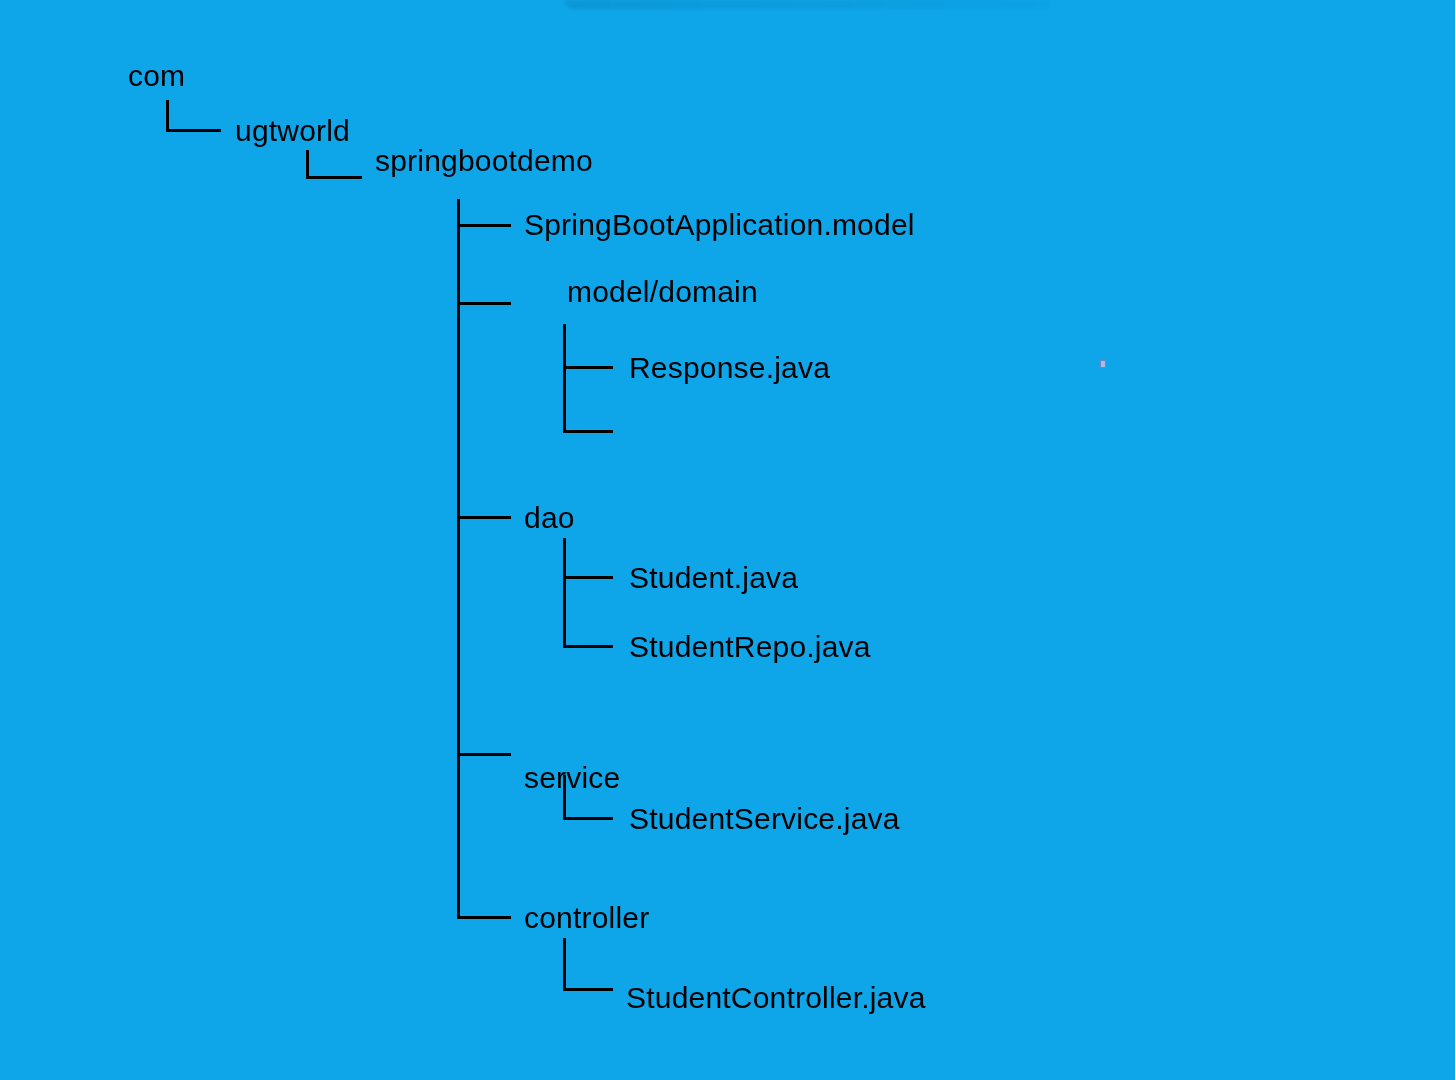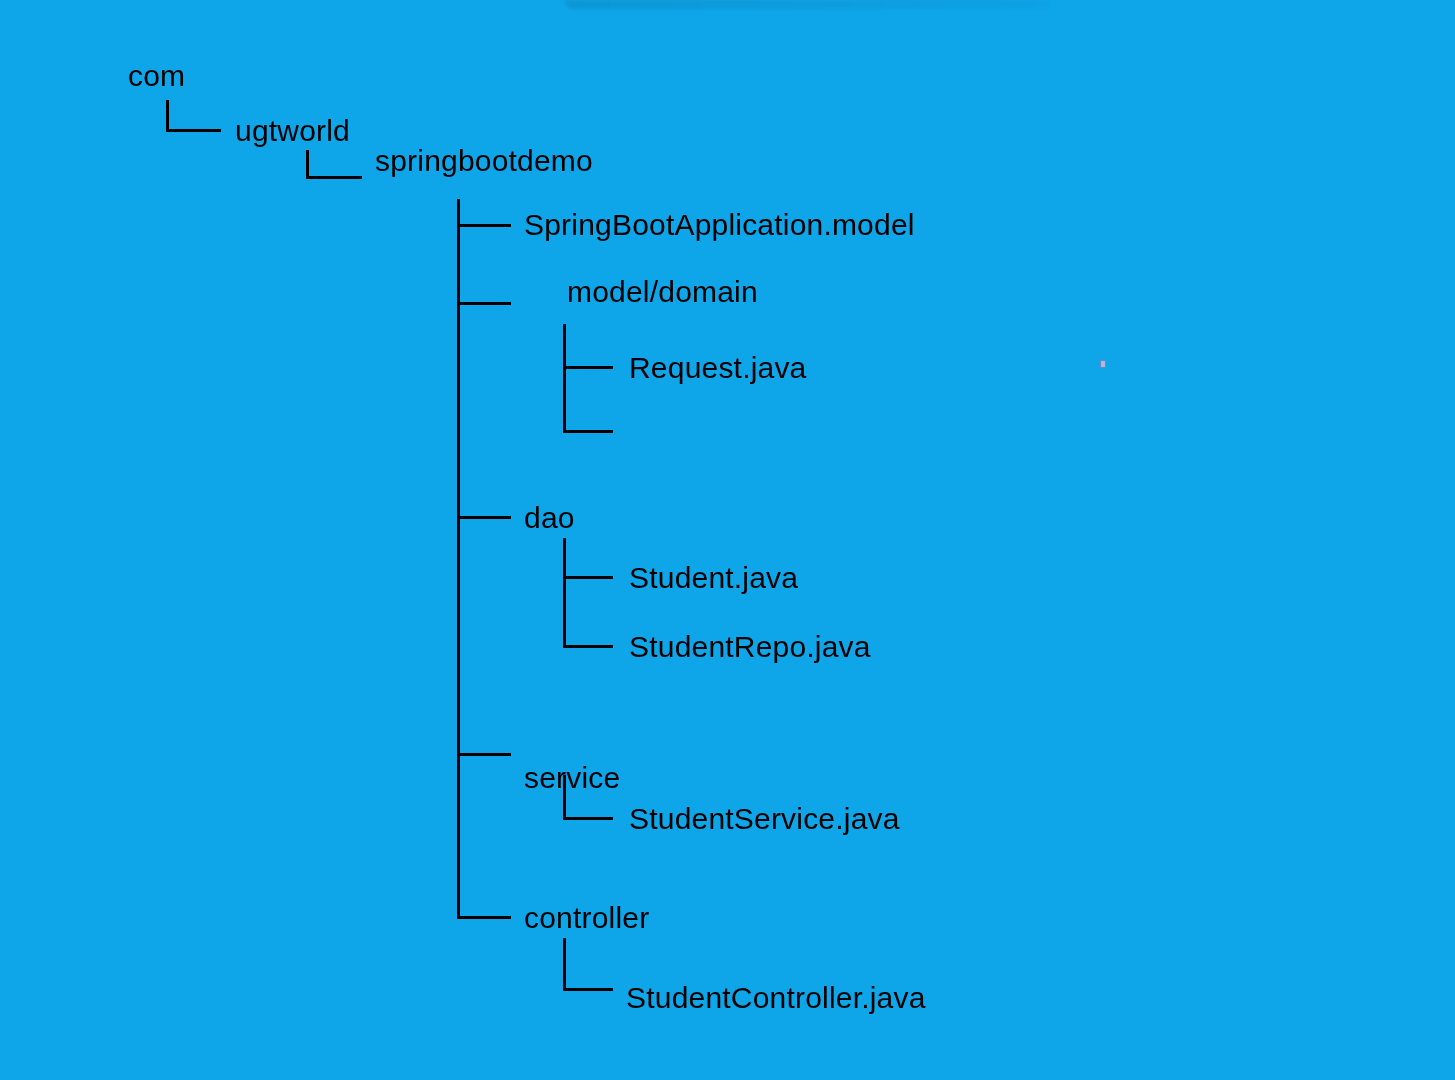--- a/index.html
+++ b/index.html
@@ -77,21 +77,21 @@
   <div class="vline" style="left:457px; top:199px; height:720px;"></div>
 
   <div class="hline" style="left:457px; top:224px; width:54px;"></div>
   <div class="node-label" style="left:524px; top:207px;">SpringBootApplication.model</div>
 
   <div class="hline" style="left:457px; top:302px; width:54px;"></div>
   <div class="node-label" style="left:524px; top:274px;margin-left:43px;">model/domain</div>
 
   <div class="vline" style="left:563px; top:324px; height:109px;"></div>
   <div class="hline" style="left:563px; top:366px; width:50px;"></div>
-  <div class="node-label" style="left:629px; top:350px;">Request.java</div>
+  <div class="node-label" style="left:629px; top:350px;">Response.java</div>
   <div class="hline" style="left:563px; top:430px; width:50px;"></div>
 
   <div class="hline" style="left:457px; top:516px; width:54px;"></div>
   <div class="node-label" style="left:524px; top:500px;">dao</div>
 
   <div class="vline" style="left:563px; top:538px; height:110px;"></div>
   <div class="hline" style="left:563px; top:576px; width:50px;"></div>
   <div class="node-label" style="left:629px; top:560px;">Student.java</div>
   <div class="hline" style="left:563px; top:645px; width:50px;"></div>
   <div class="node-label" style="left:629px; top:629px;">StudentRepo.java</div>

